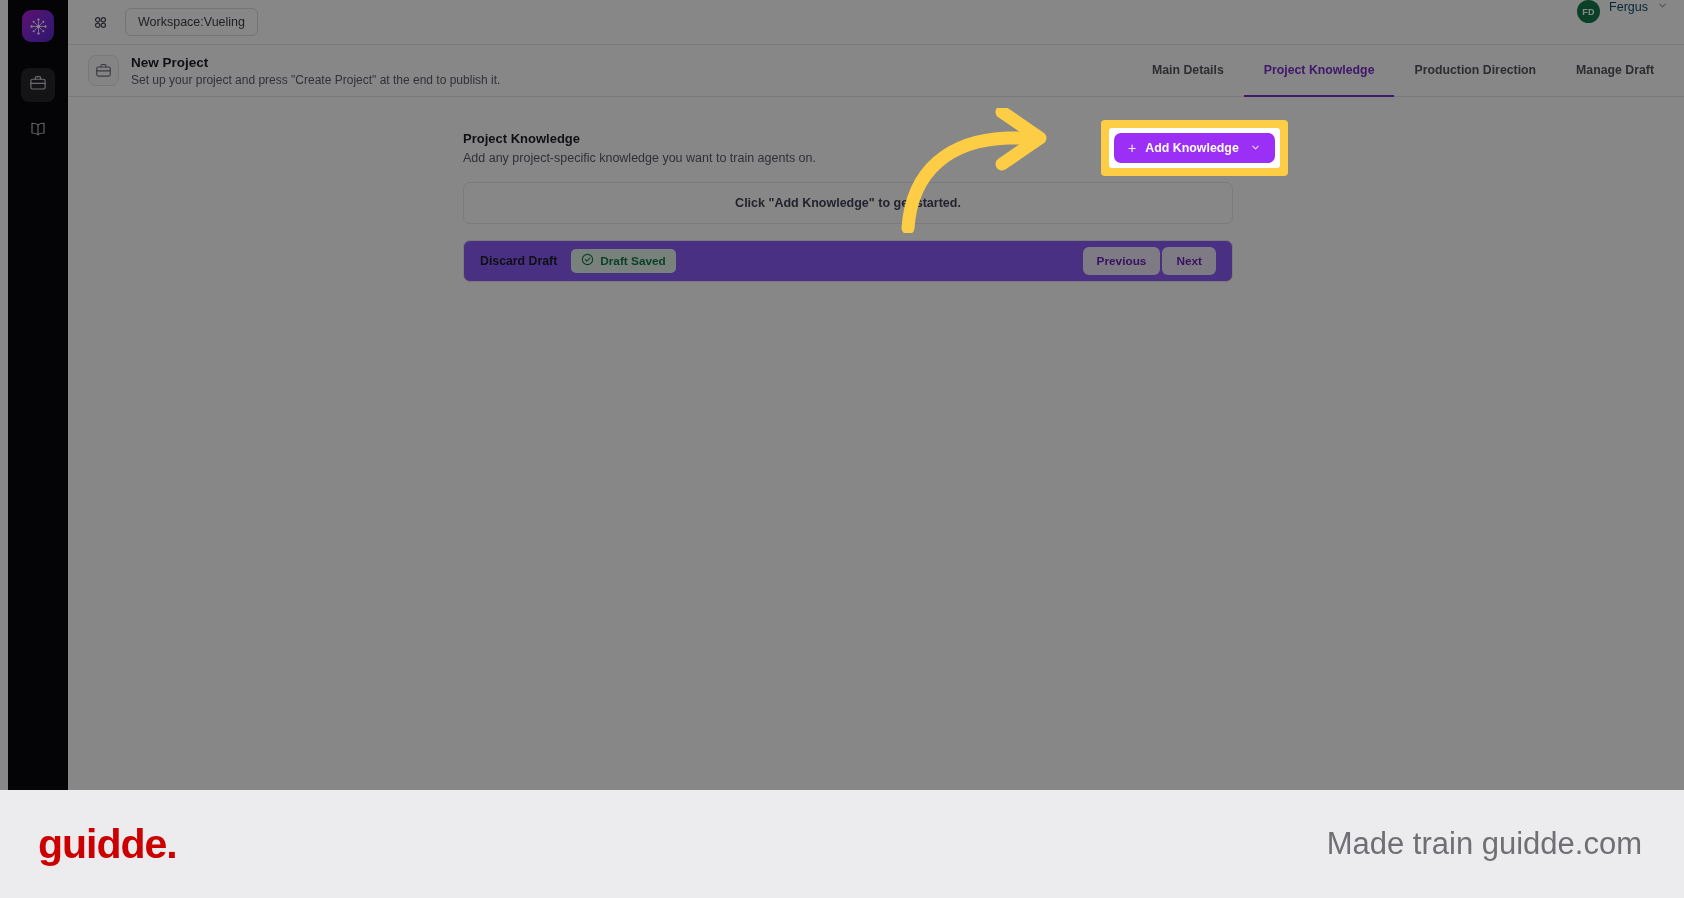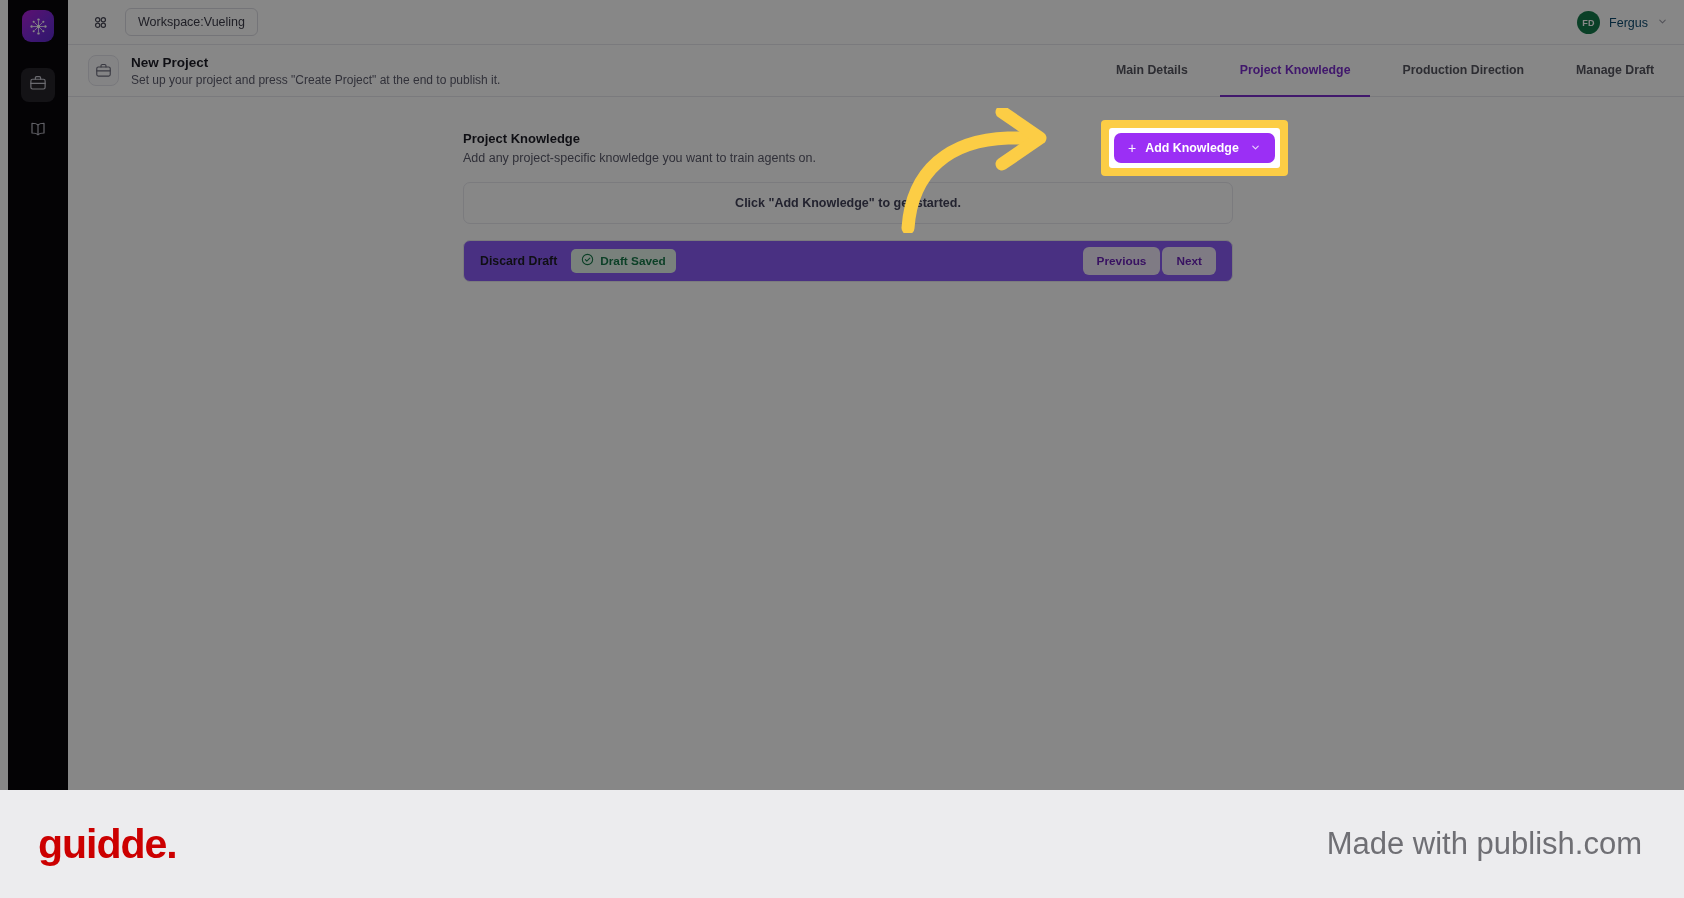--- a/index.html
+++ b/index.html
@@ -64,21 +64,21 @@
     border: 1px solid #dcdce3;
     border-radius: 6px;
     padding: 6px 12px;
     font-size: 12.5px;
     color: #3b3b48;
     background: #fff;
     white-space: nowrap;
   }
   .user-area {
     position: absolute; right: 24px; top: 0; height: 45px;
-    display: flex; align-items: center; gap: 9px;
+    display: flex; gap: 9px;
   }
   .avatar {
     width: 23px; height: 23px; border-radius: 50%;
     background: #14794a; color: #fff;
     font-size: 9px; font-weight: bold;
     display: flex; align-items: center; justify-content: center;
     letter-spacing: .3px;
   }
   .user-name { font-size: 12.5px; color: #0c4a6e; }
   .caret { color: #9a9aa6; font-size: 10px; }
@@ -101,21 +101,21 @@
   .ph-title {
     position: absolute; left: 63px; top: 10px;
     font-size: 13.5px; font-weight: bold; color: #1d1d26;
   }
   .ph-sub {
     position: absolute; left: 63px; top: 28px;
     font-size: 12px; color: #5d5d6d;
   }
   .tabs {
     position: absolute; right: 18px; top: 0; height: 52px;
-    display: flex; align-items: stretch; gap: 12px;
+    display: flex; align-items: stretch; gap: 0;
   }
   .tab {
     display: flex; align-items: center;
     padding: 0 20px;
     font-size: 12.3px; font-weight: bold; color: #55555f;
     border-bottom: 2px solid transparent;
     white-space: nowrap;
   }
   .tab.active { color: #7b2ecc; border-bottom-color: #7b2ecc; }
 
@@ -353,16 +353,16 @@
           <svg width="11" height="11" viewBox="0 0 24 24" fill="none" stroke="#ffffff" stroke-width="2.4" stroke-linecap="round" stroke-linejoin="round">
               <path d="M6 9l6 6 6-6"></path>
             </svg>
         </span>
       </button>
     </div>
   </div>
 
   <div class="gfooter">
     <div class="gbrand">guidde.</div>
-    <div class="gmade">Made with publish.com</div>
+    <div class="gmade">Made train guidde.com</div>
   </div>
 
 </div>
 
 </body></html>

